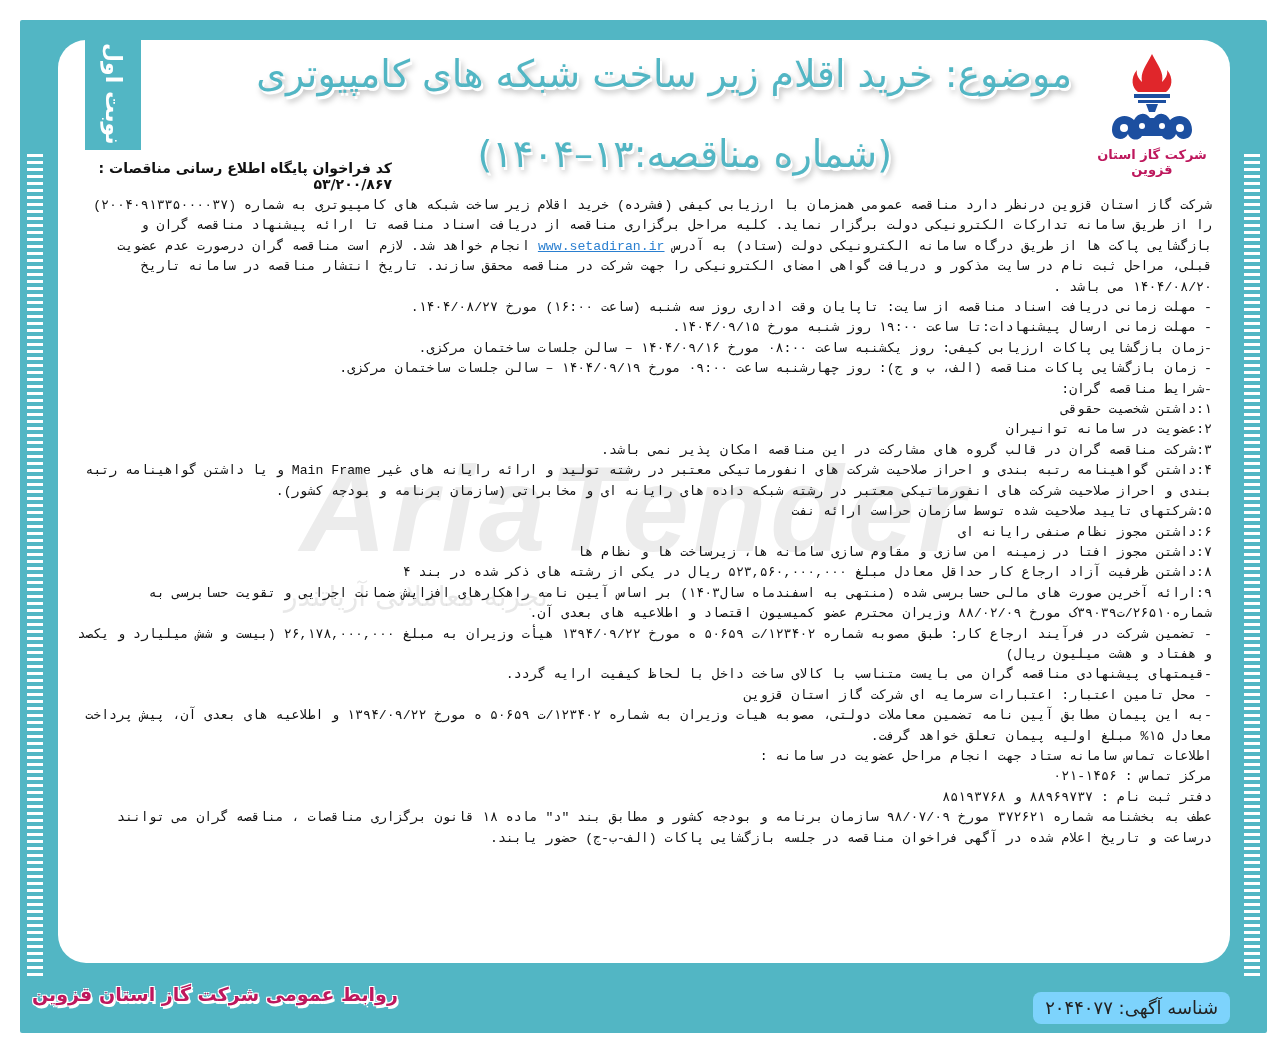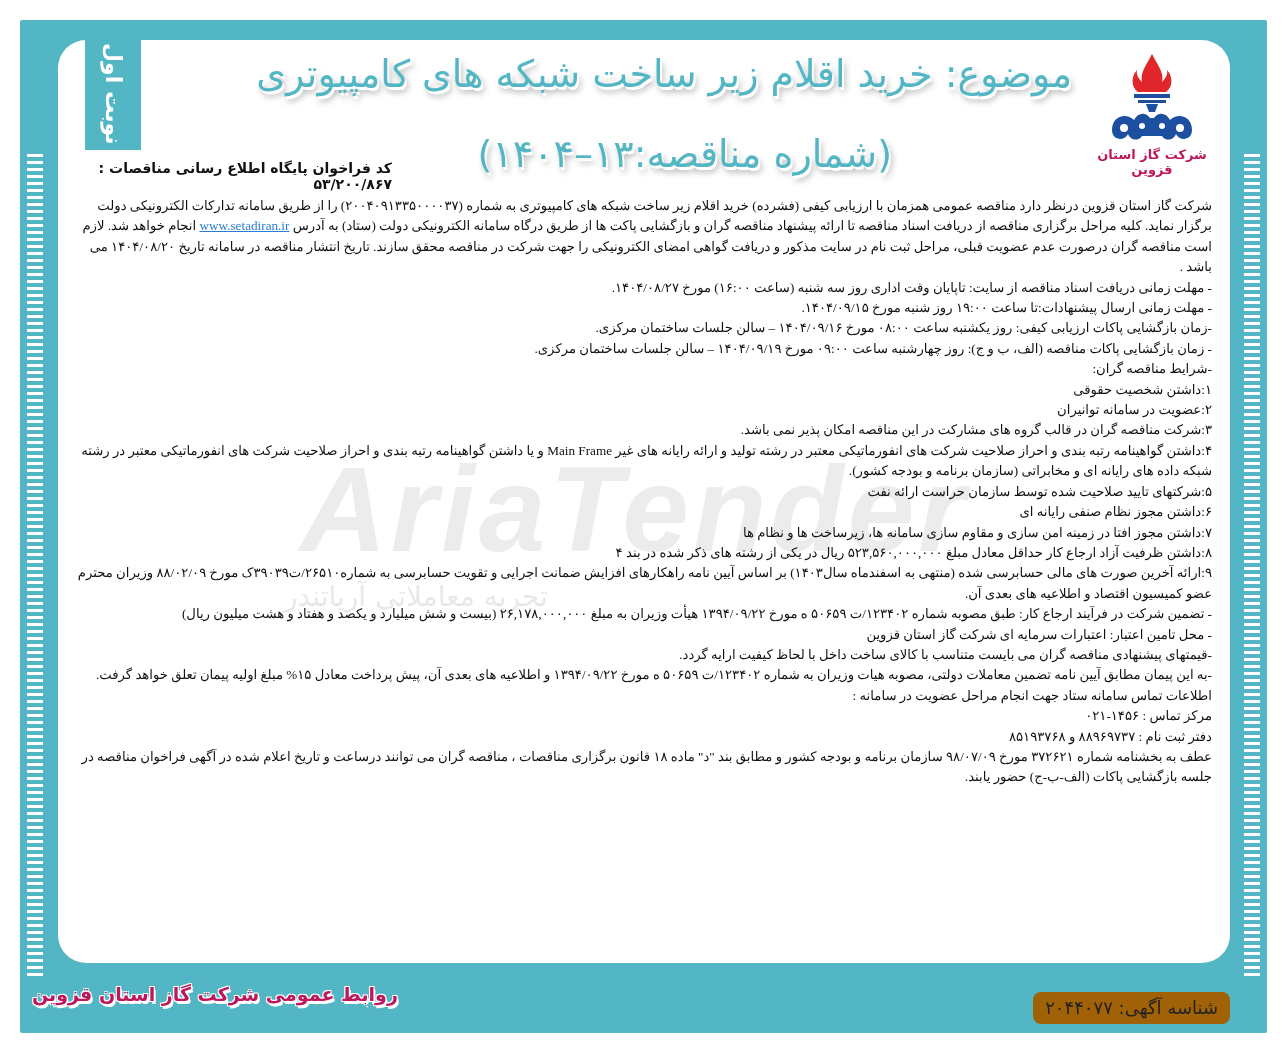--- a/index.html
+++ b/index.html
@@ -38,41 +38,41 @@
     position:absolute; right:60px; top:50px; width:150px; height:120px; text-align:center;
   }
   .logo svg { display:block; margin:0 auto; }
   .logo-caption { font-size:13px; font-weight:bold; color:#be185d; direction:rtl; margin-top:2px; }
   .call-code {
     position:absolute; left:72px; top:160px; font-size:14px; font-weight:bold; color:#111;
     direction:rtl; text-align:right; width:320px;
   }
   .body-text {
     position:absolute; left:72px; top:196px; width:1140px; direction:rtl; text-align:right;
-    font-family:Liberation Serif, serif; font-size:13.2px; line-height:20.4px; color:#111;
+    font-family:Liberation Mono, monospace; font-size:13.2px; line-height:20.4px; color:#111;
   }
   .body-text p { margin:0; }
   .body-text a { color:#2a7fd0; text-decoration:underline; }
   .watermark {
     position:absolute; left:300px; top:440px; font-size:120px; font-weight:bold;
     color:rgba(150,150,150,0.18); font-family:"Liberation Sans", sans-serif; pointer-events:none;
     letter-spacing:4px;
     font-style:italic;
   }
   .watermark-sub {
     position:absolute; left:284px; top:580px; font-size:28px; color:rgba(150,150,150,0.22);
     direction:rtl; letter-spacing:12px; pointer-events:none;
   }
   .footer-title {
     position:absolute; left:32px; top:983px; font-size:19px; font-weight:bold; color:#be185d;
     text-shadow: 1px 1px 0 #fff, -1px -1px 0 #fff, 1px -1px 0 #fff, -1px 1px 0 #fff, 2px 3px 0 #fff;
     direction:rtl;
   }
   .ad-id {
-    position:absolute; right:57px; top:992px; background:#a16207; border-radius:8px;
+    position:absolute; right:57px; top:992px; background:#7dd3fc; border-radius:8px;
     padding:2px 12px; font-size:18px; color:#222; direction:rtl; height:28px; line-height:28px;
   }
 </style>
 </head>
 <body>
 
 <div class="frame"></div>
 <div class="stripe left"></div>
 <div class="stripe right"></div>
 <div class="paper"></div>
@@ -119,22 +119,22 @@
   <p>۱:داشتن شخصیت حقوقی</p>
   <p>۲:عضویت در سامانه توانیران</p>
   <p>۳:شرکت مناقصه گران در قالب گروه های مشارکت در این مناقصه امکان پذیر نمی باشد.</p>
   <p>۴:داشتن گواهینامه رتبه بندی و احراز صلاحیت شرکت های انفورماتیکی معتبر در رشته تولید و ارائه رایانه های غیر Main Frame و یا داشتن گواهینامه رتبه بندی و احراز صلاحیت شرکت های انفورماتیکی معتبر در رشته شبکه داده های رایانه ای و مخابراتی (سازمان برنامه و بودجه کشور).</p>
   <p>۵:شرکتهای تایید صلاحیت شده توسط سازمان حراست ارائه نفت</p>
   <p>۶:داشتن مجوز نظام صنفی رایانه ای</p>
   <p>۷:داشتن مجوز افتا در زمینه امن سازی و مقاوم سازی سامانه ها، زیرساخت ها و نظام ها</p>
   <p>۸:داشتن ظرفیت آزاد ارجاع کار حداقل معادل مبلغ ۵۲۳,۵۶۰,۰۰۰,۰۰۰ ریال در یکی از رشته های ذکر شده در بند ۴</p>
   <p>۹:ارائه آخرین صورت های مالی حسابرسی شده (منتهی به اسفندماه سال۱۴۰۳) بر اساس آیین نامه راهکارهای افزایش ضمانت اجرایی و تقویت حسابرسی به شماره۲۶۵۱۰/ت۳۹۰۳۹ک مورخ ۸۸/۰۲/۰۹ وزیران محترم عضو کمیسیون اقتصاد و اطلاعیه های بعدی آن.</p>
   <p>- تضمین شرکت در فرآیند ارجاع کار: طبق مصوبه شماره ۱۲۳۴۰۲/ت ۵۰۶۵۹ ه مورخ ۱۳۹۴/۰۹/۲۲ هیأت وزیران به مبلغ ۲۶,۱۷۸,۰۰۰,۰۰۰ (بیست و شش میلیارد و یکصد و هفتاد و هشت میلیون ریال)</p>
+  <p>-قیمتهای پیشنهادی مناقصه گران می بایست متناسب با کالای ساخت داخل با لحاظ کیفیت ارایه گردد.</p>
   <p>- محل تامین اعتبار: اعتبارات سرمایه ای شرکت گاز استان قزوین</p>
-  <p>-قیمتهای پیشنهادی مناقصه گران می بایست متناسب با کالای ساخت داخل با لحاظ کیفیت ارایه گردد.</p>
   <p>-به این پیمان مطابق آیین نامه تضمین معاملات دولتی، مصوبه هیات وزیران به شماره ۱۲۳۴۰۲/ت ۵۰۶۵۹ ه مورخ ۱۳۹۴/۰۹/۲۲ و اطلاعیه های بعدی آن، پیش پرداخت معادل ۱۵% مبلغ اولیه پیمان تعلق خواهد گرفت.</p>
   <p>اطلاعات تماس سامانه ستاد جهت انجام مراحل عضویت در سامانه :</p>
   <p>مرکز تماس : ۱۴۵۶-۰۲۱</p>
   <p>دفتر ثبت نام : ۸۸۹۶۹۷۳۷ و ۸۵۱۹۳۷۶۸</p>
   <p>عطف به بخشنامه شماره ۳۷۲۶۲۱ مورخ ۹۸/۰۷/۰۹ سازمان برنامه و بودجه کشور و مطابق بند "د" ماده ۱۸ قانون برگزاری مناقصات ، مناقصه گران می توانند درساعت و تاریخ اعلام شده در آگهی فراخوان مناقصه در جلسه بازگشایی پاکات (الف-ب-ج) حضور یابند.</p>
 </div>
 
 <div class="footer-title">روابط عمومی شرکت گاز استان قزوین</div>
 <div class="ad-id">
   <span>شناسه آگهی:</span>

